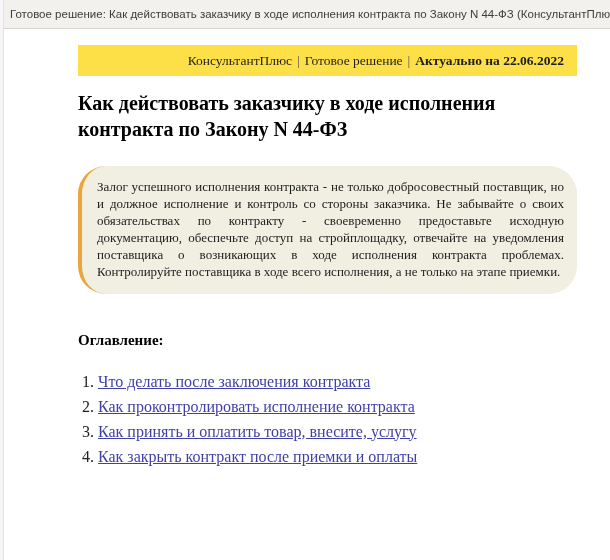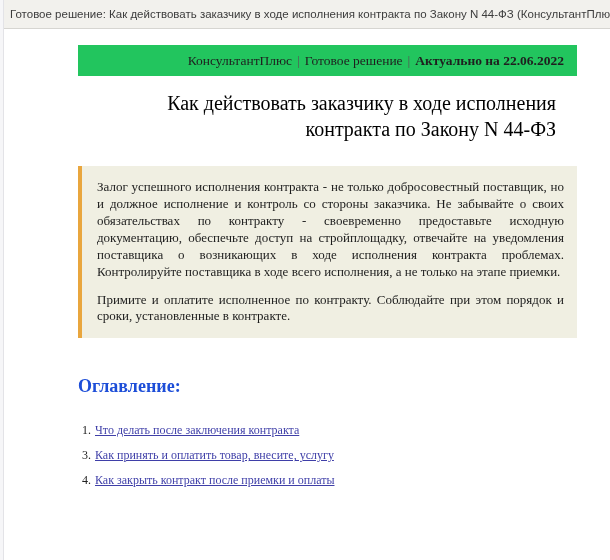--- a/index.html
+++ b/index.html
@@ -27,65 +27,65 @@
     font-size: 11.5px;
     color: #3c3c3c;
     white-space: nowrap; overflow: hidden;
   }
   .content {
     margin-left: 78px;
     width: 499px;
   }
   .header-bar {
     margin-top: 16px;
-    background: #22c55e;
+    background: #fde047;
     height: 31px;
     line-height: 31px;
     text-align: right;
     padding-right: 13px;
     font-size: 13.5px;
     color: #1f1f1f;
     white-space: nowrap;
   }
   .header-bar .sep { color: #555; padding: 0 5px; }
   .header-bar .actual { font-weight: bold; }
   h1.page-title {
     margin-top: 15px;
     font-size: 20px;
-    font-weight: normal;
+    font-weight: bold;
     line-height: 1.28;
     color: #000;
     max-width: 478px;
-    text-align: right;
   }
   .highlight-box {
     margin-top: 24px;
     background: #f0efe2;
     border-left: 4px solid #e9a63e;
     padding: 13px 13px 13px 15px;
+    border-radius: 28px;
   }
   .highlight-box p {
     font-size: 13px;
     line-height: 1.3;
     text-align: justify;
     color: #1c1c1c;
   }
   .highlight-box p + p { margin-top: 11px; }
   h2.toc-heading {
     margin-top: 38px;
-    font-size: 18px;
+    font-size: 15px;
     font-weight: bold;
-    color: #1d4ed8;
+    color: #000000;
   }
   .toc-list {
     margin-top: 26px;
     margin-left: 4px;
   }
   .toc-item {
-    font-size: 12px;
+    font-size: 16px;
     margin-bottom: 11px;
     line-height: 14px;
   }
   .toc-item .num { color: #222; margin-right: 4px; }
   .toc-item a {
     color: #3f3fa8;
     text-decoration: underline;
     cursor: pointer;
   }
 </style>
@@ -101,28 +101,30 @@
 <div class="content">
 
   <div class="header-bar">
     <span>КонсультантПлюс</span><span class="sep">|</span><span>Готовое решение</span><span class="sep">|</span><span class="actual">Актуально на 22.06.2022</span>
   </div>
 
   <h1 class="page-title">Как действовать заказчику в ходе исполнения контракта по Закону N 44-ФЗ</h1>
 
   <div class="highlight-box">
     <p>Залог успешного исполнения контракта - не только добросовестный поставщик, но и должное исполнение и контроль со стороны заказчика. Не забывайте о своих обязательствах по контракту - своевременно предоставьте исходную документацию, обеспечьте доступ на стройплощадку, отвечайте на уведомления поставщика о возникающих в ходе исполнения контракта проблемах. Контролируйте поставщика в ходе всего исполнения, а не только на этапе приемки.</p>
-    <p>Примите и оплатите исполненное по контракту. Соблюдайте при этом порядок и сроки, установленные в контракте.</p>
   </div>
 
   <h2 class="toc-heading">Оглавление:</h2>
 
   <div class="toc-list">
     <div class="toc-item">
       <span class="num">1.</span><a>Что делать после заключения контракта</a>
+    </div>
+    <div class="toc-item">
+      <span class="num">2.</span><a>Как проконтролировать исполнение контракта</a>
     </div>
     <div class="toc-item">
       <span class="num">3.</span><a>Как принять и оплатить товар, внесите, услугу</a>
     </div>
     <div class="toc-item">
       <span class="num">4.</span><a>Как закрыть контракт после приемки и оплаты</a>
     </div>
   </div>
 
 </div>

